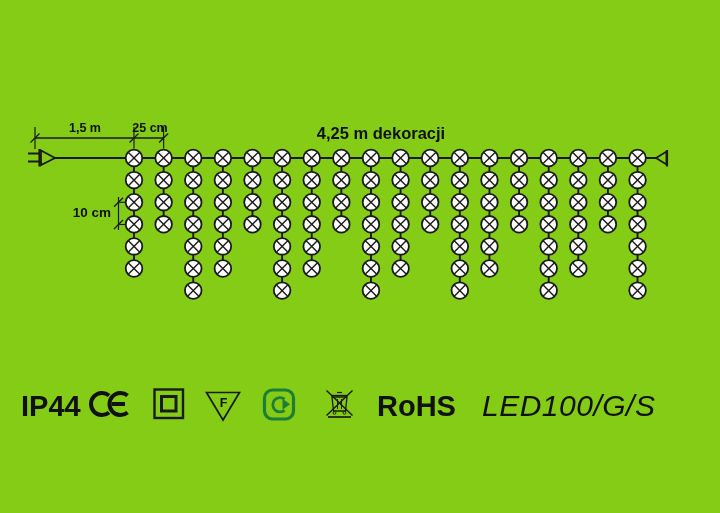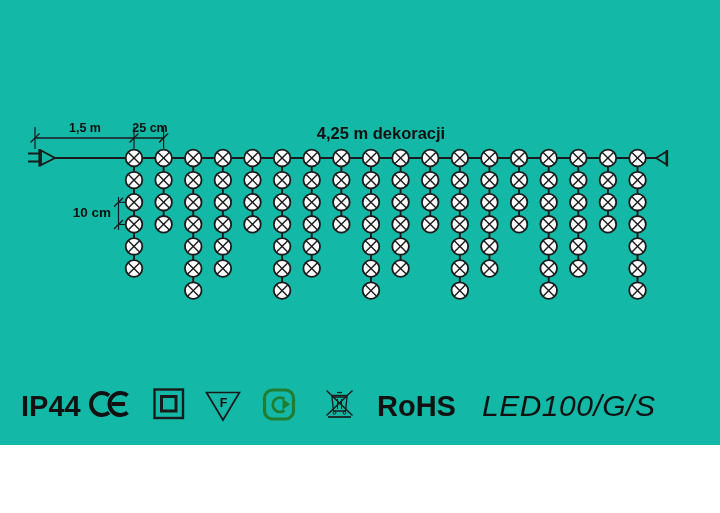--- a/index.html
+++ b/index.html
@@ -1,19 +1,19 @@
 <!DOCTYPE html>
 <html><head>
 <meta charset="utf-8">
 <style>
   html,body{margin:0;padding:0;background:#fff;}
   .page{
     position:relative;
-    width:720px;height:445px;
-    background:#14b8a6;
+    width:720px;height:513px;
+    background:#84cc16;
     overflow:hidden;
     font-family:"Liberation Sans", sans-serif;
   }
   svg{display:block;}
   svg text{
     font-family:"Liberation Sans", sans-serif;
     fill:#111111;
   }
   .dim-label{font-size:12.5px;font-weight:bold;}
   .dim-label-10{font-size:13.5px;font-weight:bold;}

